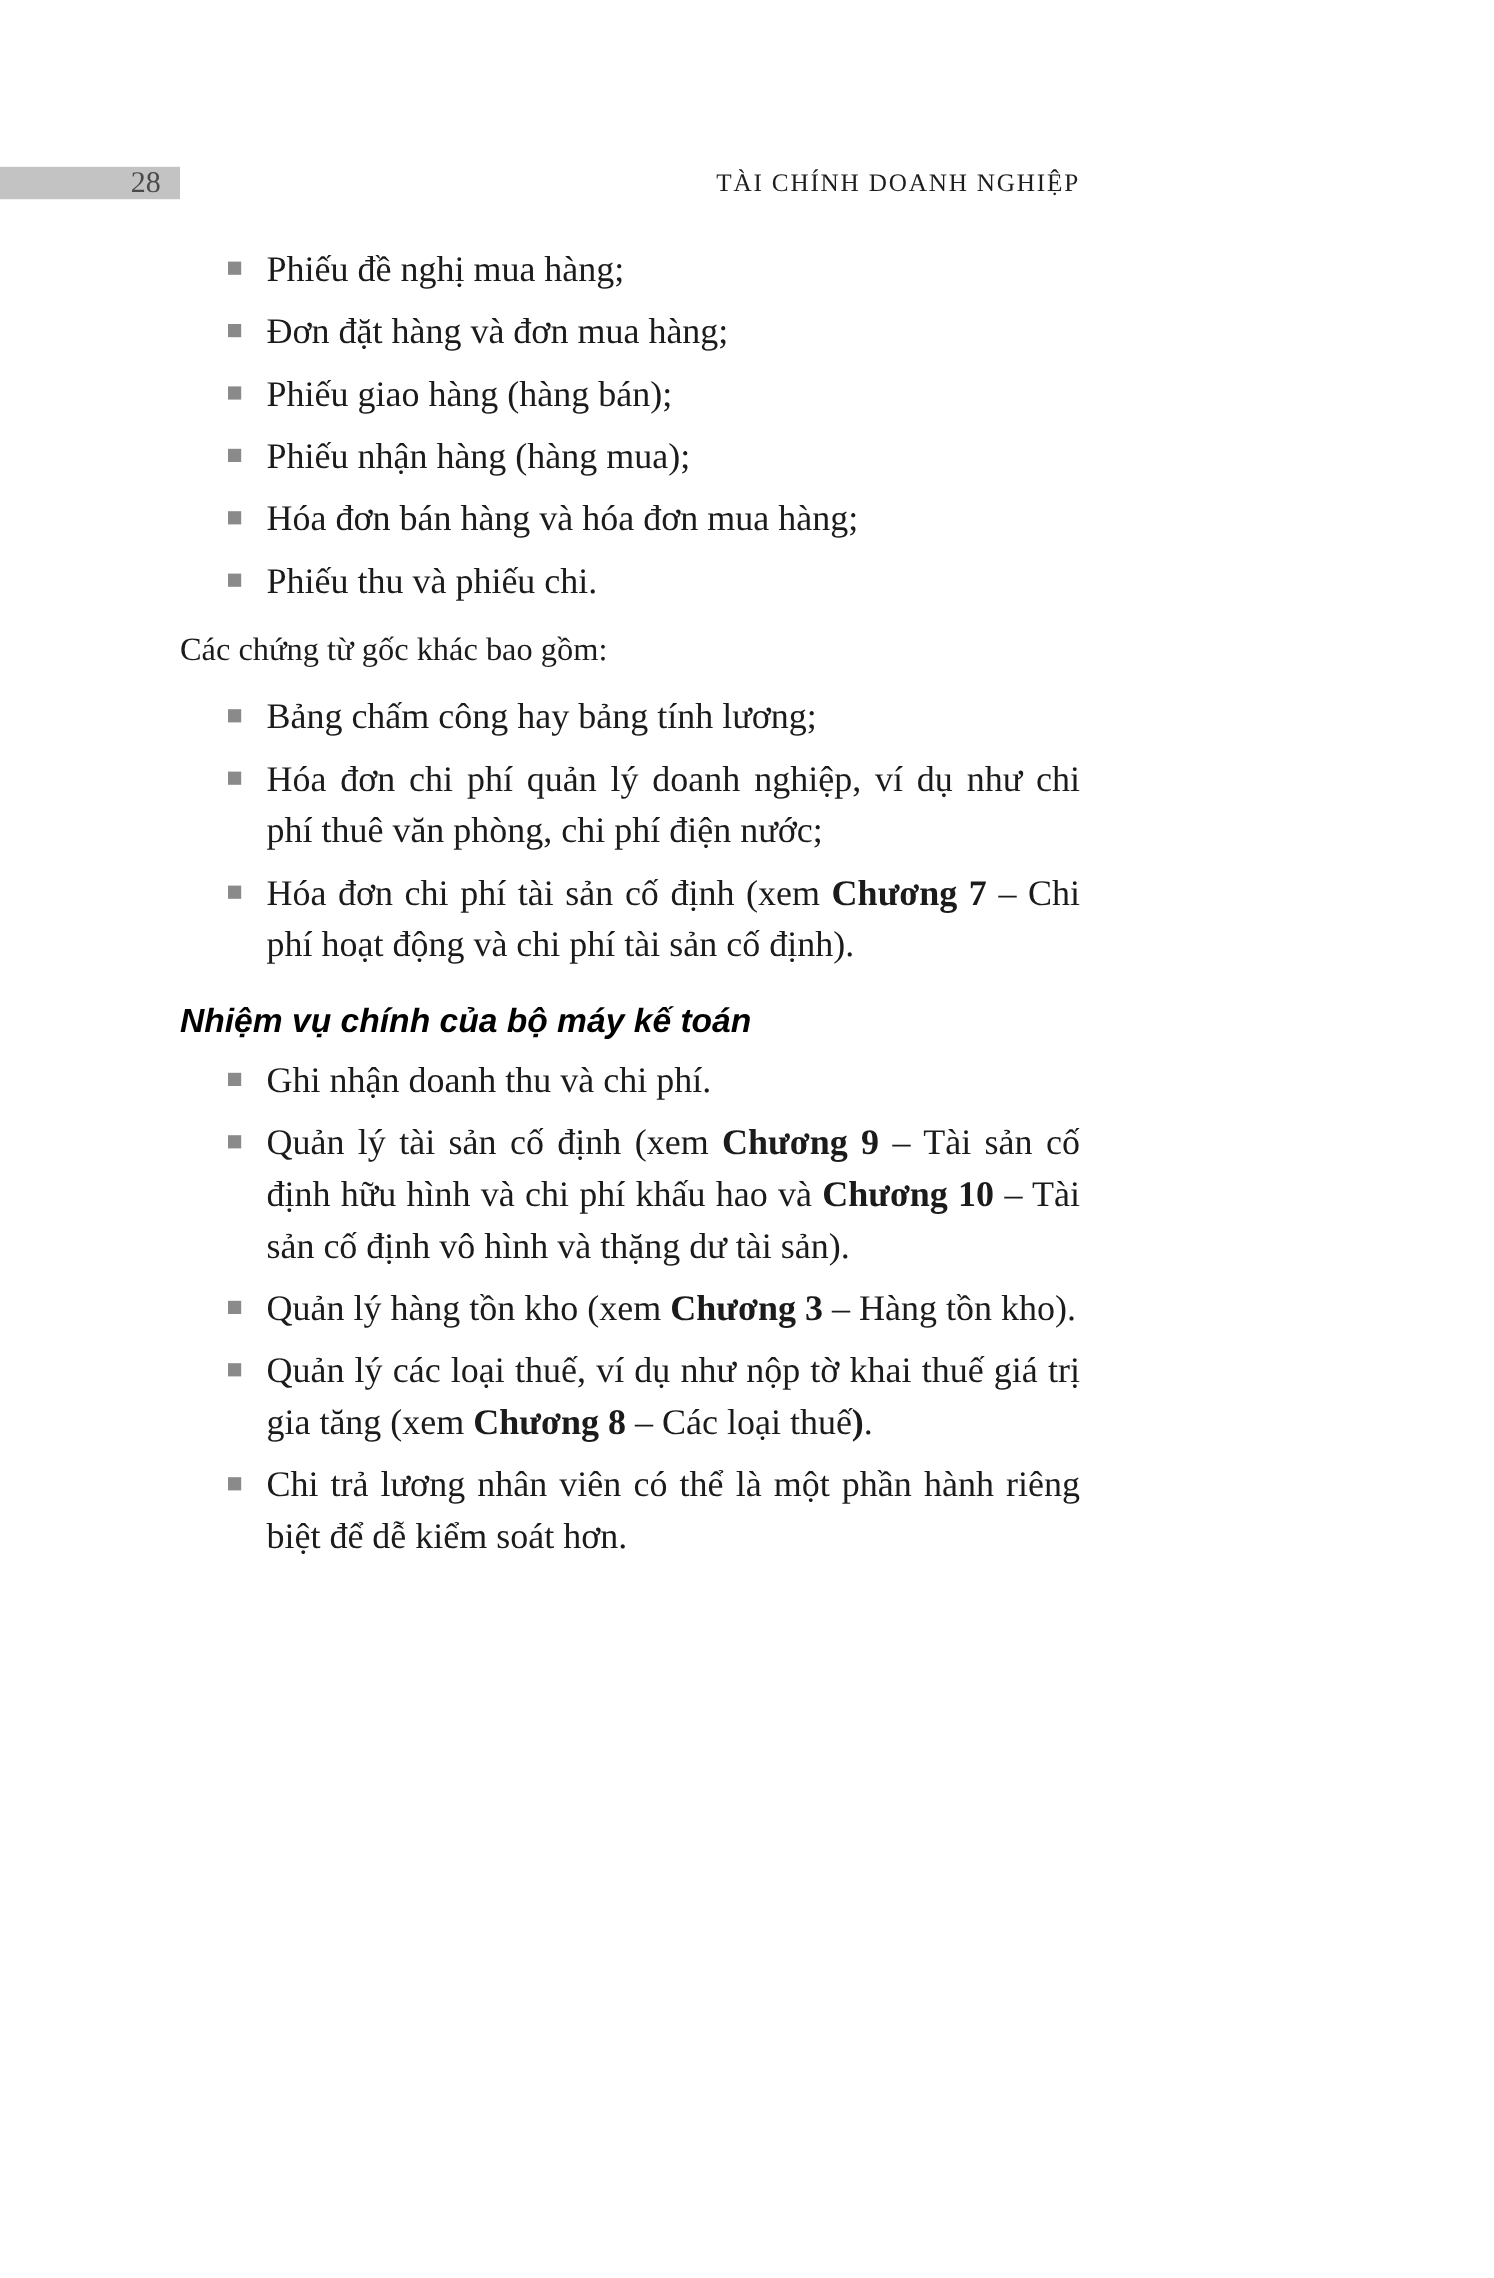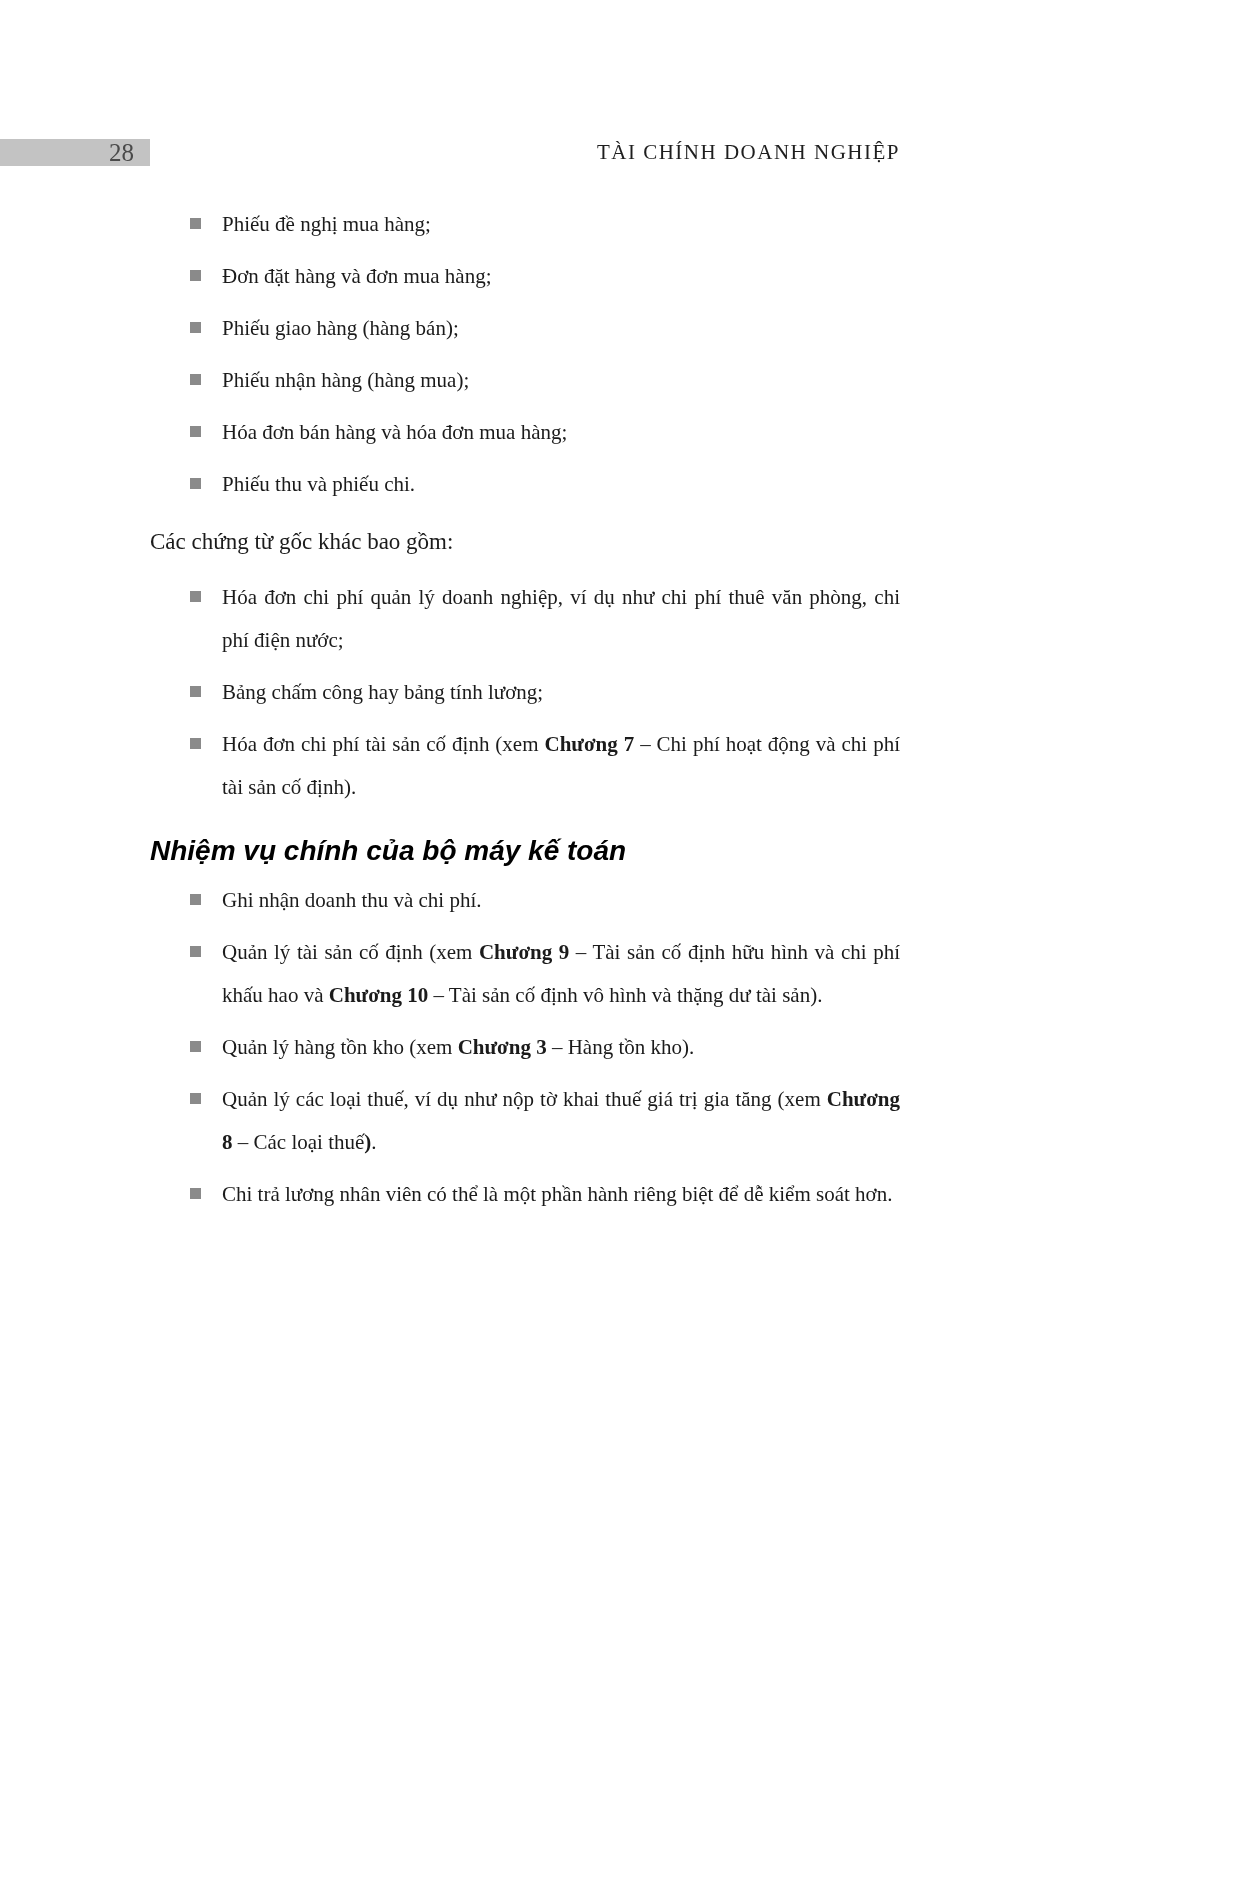--- a/index.html
+++ b/index.html
@@ -31,26 +31,26 @@
   .content { position:absolute; left:150px; top:203px; width:750px; }
 
   ul.blist { list-style:none; }
   .li { display:flex; margin-bottom:9px; }
   .bullet {
     flex:0 0 auto; width:11px; height:11px;
     background:#8a8a8a; margin:15px 21px 0 40px;
   }
   .li-text {
     flex:1 1 auto;
-    font-size:21px; line-height:43px;
+    font-size:30px; line-height:43px;
     text-align:justify;
   }
   .li-text b, .para b { font-weight:bold; }
 
-  .para { font-size:23px; line-height:43px; margin:13px 0 13px 0; }
+  .para { font-size:27px; line-height:43px; margin:13px 0 13px 0; }
   .para.figure-ref { margin:10px 0 8px 0; }
 
   .section-heading {
     font-family:"Liberation Sans","DejaVu Sans",sans-serif;
     font-weight:bold; font-style:italic;
     font-size:28px; line-height:40px;
     color:#000000;
     margin:22px 0 8px 0;
   }
 
@@ -95,25 +95,25 @@
         <span class="bullet"></span>
         <div class="li-text">Phiếu thu và phiếu chi.</div>
       </li>
     </ul>
 
     <p class="para">Các chứng từ gốc khác bao gồm:</p>
 
     <ul class="blist gap-after-list">
       <li class="li">
         <span class="bullet"></span>
-        <div class="li-text"><span>Hóa đơn chi phí quản lý doanh nghiệp, ví dụ như chi phí thuê văn phòng, chi phí điện nước;</span></div>
+        <div class="li-text"><span>Bảng chấm công hay bảng tính lương;</span></div>
       </li>
       <li class="li">
         <span class="bullet"></span>
-        <div class="li-text"><span>Bảng chấm công hay bảng tính lương;</span></div>
+        <div class="li-text"><span>Hóa đơn chi phí quản lý doanh nghiệp, ví dụ như chi phí thuê văn phòng, chi phí điện nước;</span></div>
       </li>
       <li class="li">
         <span class="bullet"></span>
         <div class="li-text"><span>Hóa đơn chi phí tài sản cố định (xem </span><b>Chương 7</b><span> – Chi phí hoạt động và chi phí tài sản cố định).</span></div>
       </li>
     </ul>
 
     <h3 class="section-heading">Nhiệm vụ chính của bộ máy kế toán</h3>
 
 

